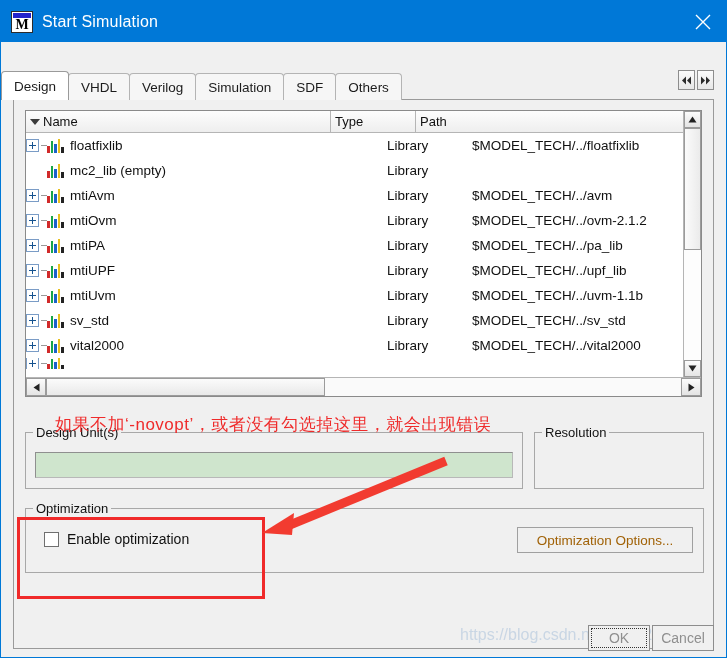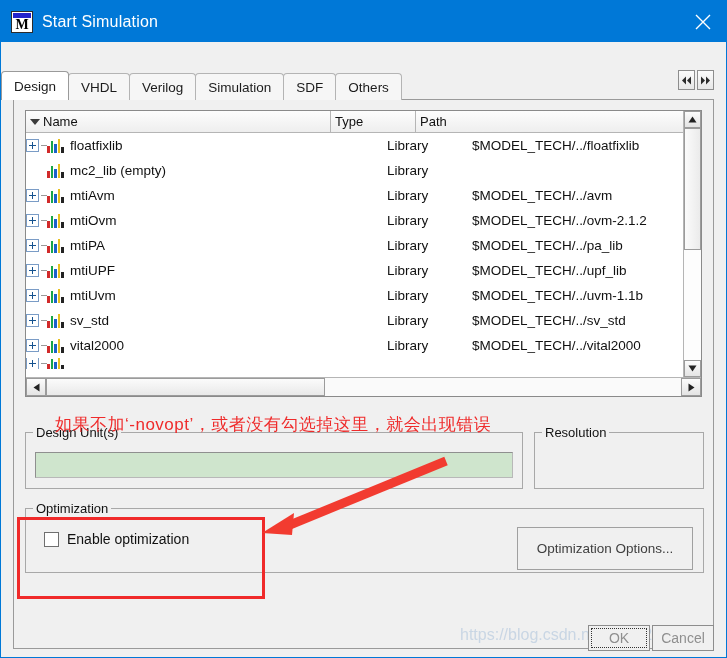--- a/index.html
+++ b/index.html
@@ -286,24 +286,24 @@
   .checkbox {
     width:15px; height:15px;
     border:1px solid #6f6f6f;
     background:#fff;
     margin-right:8px;
   }
   .checkrow .lbl { font-size:14px; color:#111; }
 
   .optbtn {
     position:absolute; right:10px; top:18px;
-    width:176px; height:43px;
+    width:176px; height:26px;
     background:#f0f0f0;
     border:1px solid #a0a0a0;
-    color:#404040;
+    color:#a16207;
     font-size:13.5px;
     display:flex; align-items:center; justify-content:center;
     cursor:default;
   }
 
   
   .footer {
     position:absolute; right:12px; bottom:6px;
     display:flex; gap:2px;
     z-index:5;

